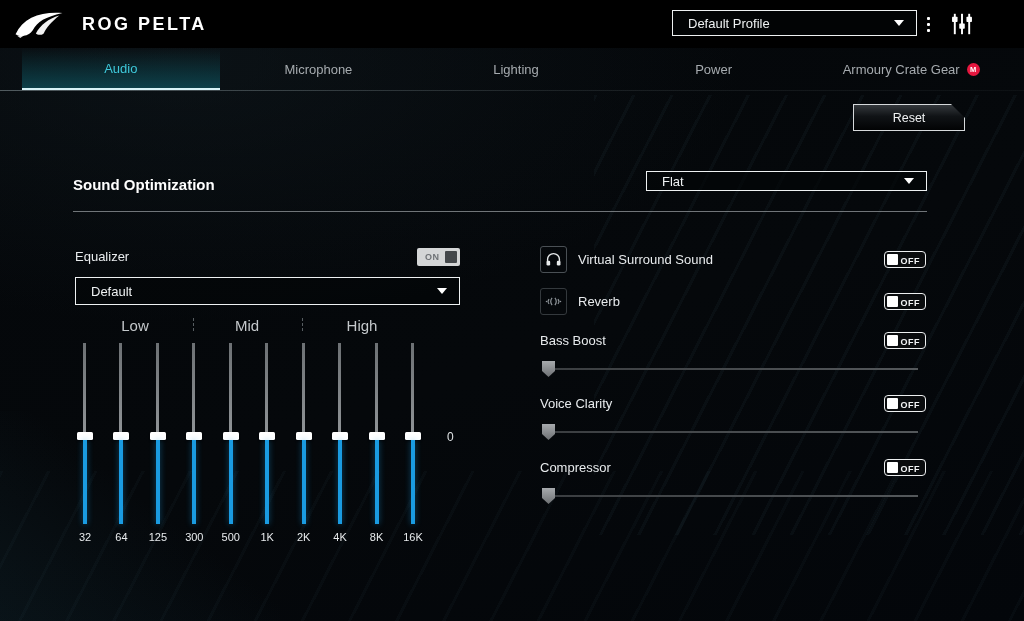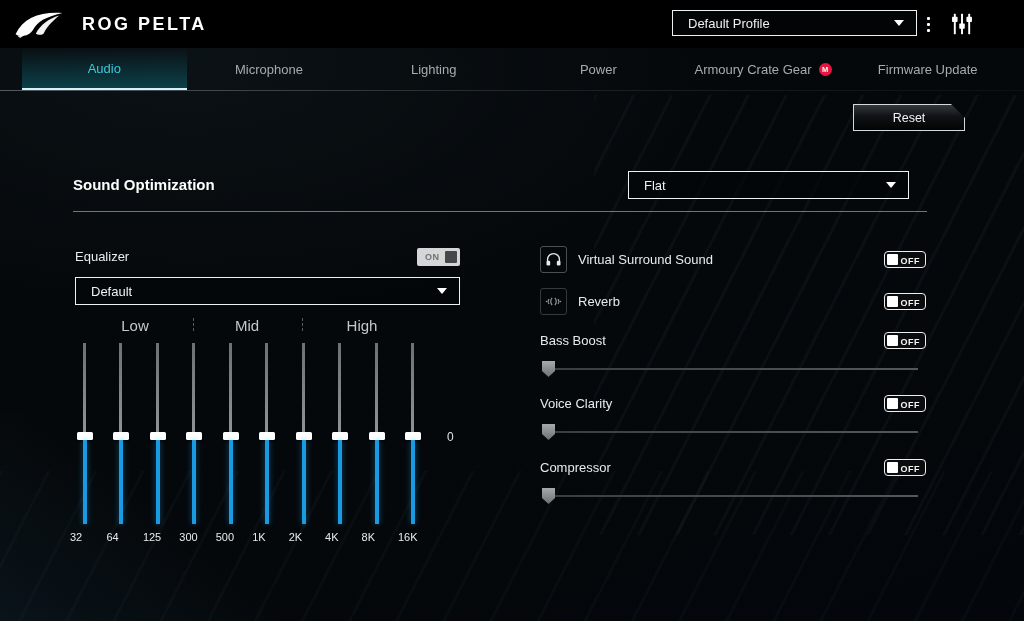--- a/index.html
+++ b/index.html
@@ -53,21 +53,21 @@
   #reset-btn { position: absolute; left: 853px; top: 104px; width: 112px; height: 27px;
     background: linear-gradient(180deg, #34383c 0%, #101316 45%, #020304 100%);
     border: 1px solid #d6d9db; color: #f0f2f3; font-size: 12.5px;
     display: flex; align-items: center; justify-content: center; cursor: pointer;
     clip-path: polygon(0 0, calc(100% - 14px) 0, 100% 14px, 100% 100%, 0 100%); }
   #reset-btn::after { content: ""; position: absolute; top: -1px; right: -1px; width: 20px; height: 20px;
     background: #fff; clip-path: polygon(100% 0, 38% 0, 100% 62%); }
 
   
   #so-heading { position: absolute; left: 73px; top: 176px; font-size: 15px; font-weight: 700; color: #fff; }
-  #preset-dd { left: 628px; top: 171px; width: 281px; height: 28px; }
+  #preset-dd { left: 646px; top: 171px; width: 281px; height: 20px; }
   #so-divider { position: absolute; left: 73px; top: 211px; width: 854px; height: 1px;
     background: #8b9093; opacity: 0.8; }
 
   
   #eq-label { position: absolute; left: 75px; top: 249px; font-size: 13px; color: #e8ebed; }
   #eq-toggle { position: absolute; left: 417px; top: 248px; width: 43px; height: 18px;
     background: #d4d6d7; border-radius: 2px; cursor: pointer; }
   #eq-toggle .txt { position: absolute; left: 8px; top: 4px; font-size: 9px; font-weight: 700;
     color: #6e7276; letter-spacing: 0.5px; }
   #eq-toggle .knob { position: absolute; right: 3px; top: 3px; width: 12px; height: 12px;
@@ -76,21 +76,21 @@
   .eq-group { position: absolute; top: 317px; width: 64px; text-align: center;
     font-size: 15px; color: #c4c8cb; }
   .eq-sep { position: absolute; top: 318px; height: 13px; border-left: 1px dashed #575d61; }
   .eq-col { position: absolute; top: 343px; width: 30px; height: 210px; }
   .eq-track-top { position: absolute; left: 13px; top: 0; width: 3px; height: 89px;
     background: linear-gradient(180deg, #6d7174, #8f9396); cursor: pointer; }
   .eq-handle { position: absolute; left: 7px; top: 89px; width: 16px; height: 8px;
     background: #fff; border-radius: 1.5px; box-shadow: 0 1px 2px rgba(0,0,0,0.6); cursor: grab; }
   .eq-track-bottom { position: absolute; left: 13px; top: 97px; width: 4px; height: 84px;
     background: #1a9be1; box-shadow: 0 0 6px rgba(26,155,225,0.45); cursor: pointer; }
-  .eq-freq { position: absolute; top: 188px; left: 0; width: 30px; 
+  .eq-freq { position: absolute; top: 188px; left: 0; width: 30px; text-align: center;
     font-size: 11px; color: #e8ebed; white-space: nowrap; }
   #eq-gain { position: absolute; left: 447px; top: 430px; font-size: 12px; color: #dfe2e4; }
 
   
   .fx-row { position: absolute; left: 540px; width: 386px; height: 28px; }
   .fx-icon { position: absolute; left: 0; top: 0; width: 27px; height: 27px;
     border: 1px solid #4a5055; border-radius: 3px; display: flex; align-items: center; justify-content: center; }
   .fx-icon svg { width: 19px; height: 19px; }
   .fx-icon.dim { border-color: #34393d; }
   .fx-label { position: absolute; left: 38px; top: 0; line-height: 27px; font-size: 13px; color: #e8ebed; }
@@ -155,23 +155,20 @@
       <div class="tab">
         <span>Lighting</span>
       </div>
       <div class="tab">
         <span>Power</span>
       </div>
       <div class="tab">
         <span>Armoury Crate Gear</span>
         <span class="tab-badge">M</span>
       </div>
-      <div class="tab">
-        <span>Firmware Update</span>
-      </div>
     </div>
   <div id="tab-underline-row"></div>
 
   <div id="reset-btn">
     <span>Reset</span>
   </div>
 
   <div id="so-heading">Sound Optimization</div>
   <div class="dd" id="preset-dd">
     <span>Flat</span>

